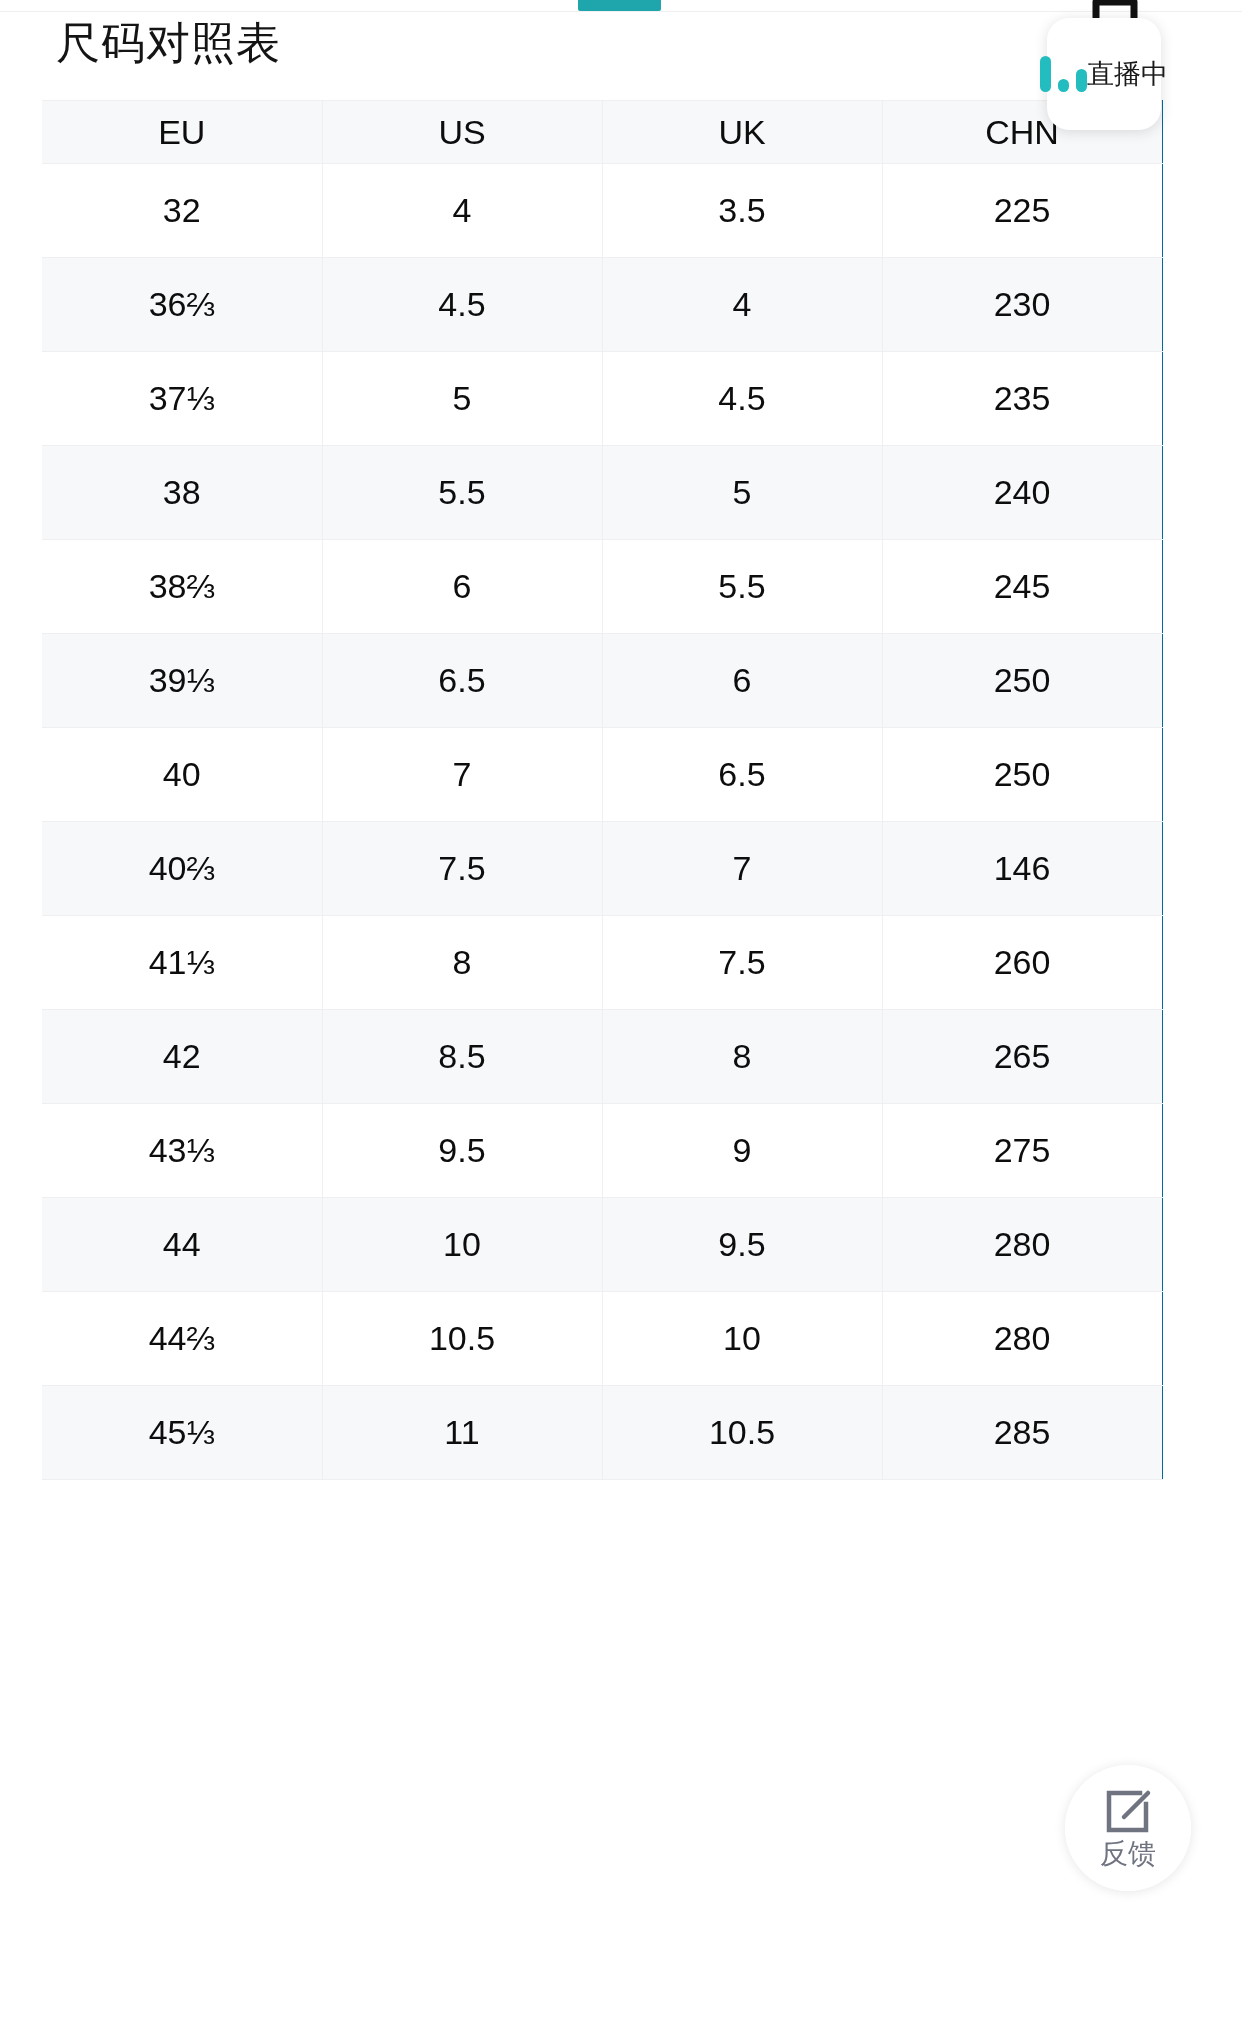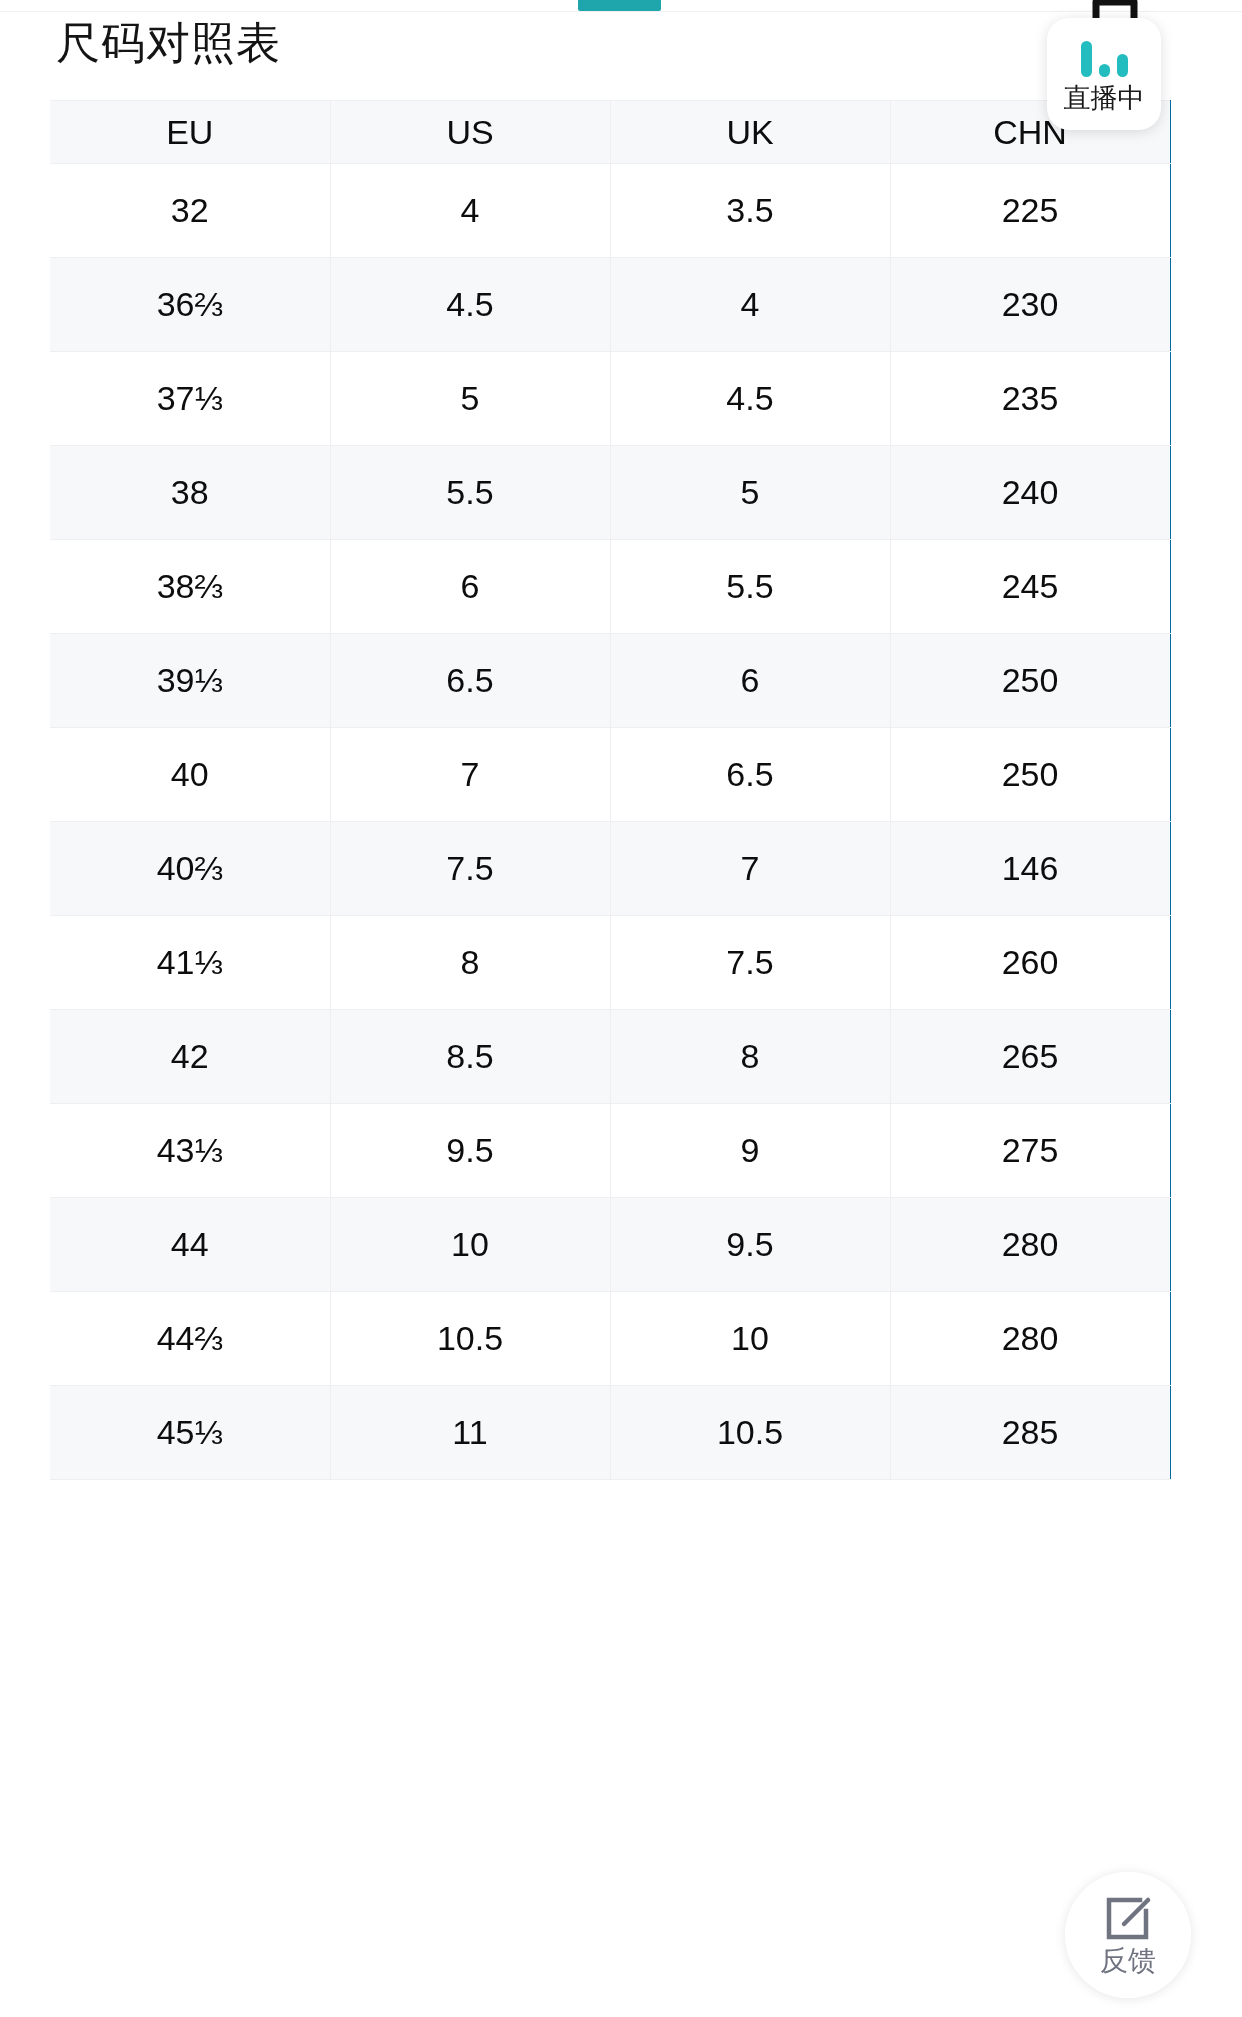--- a/index.html
+++ b/index.html
@@ -51,21 +51,21 @@
     color: #141414;
     letter-spacing: 1px;
     line-height: 58px;
     white-space: nowrap;
   }
 
   
   .size-table {
     position: absolute;
     top: 100px;
-    left: 50px;
+    left: 42px;
     width: 1120px;
     border-collapse: collapse;
     table-layout: fixed;
   }
   .size-table col { width: 280px; }
 
   .size-table th,
   .size-table td {
     height: 93px;
     text-align: center;
@@ -99,21 +99,21 @@
   .live-badge {
     position: absolute;
     top: 18px;
     left: 1047px;
     width: 114px;
     height: 112px;
     background: #ffffff;
     border-radius: 22px;
     box-shadow: 0 2px 14px rgba(0,0,0,0.13);
     display: flex;
-    flex-direction: column;
+    flex-direction: row;
     align-items: center;
     justify-content: center;
     z-index: 30;
   }
   .live-bars {
     display: flex;
     align-items: flex-end;
     gap: 7px;
     height: 42px;
     margin-bottom: 6px;
@@ -133,21 +133,21 @@
     top: 0px;
     left: 1092px;
     width: 46px;
     height: 36px;
     z-index: 28;
   }
 
   
   .feedback-fab {
     position: absolute;
-    top: 1872px;
+    top: 1765px;
     left: 1065px;
     width: 126px;
     height: 126px;
     border-radius: 50%;
     background: rgba(255,255,255,0.93);
     box-shadow: 0 1px 12px rgba(0,0,0,0.10);
     display: flex;
     flex-direction: column;
     align-items: center;
     justify-content: center;

